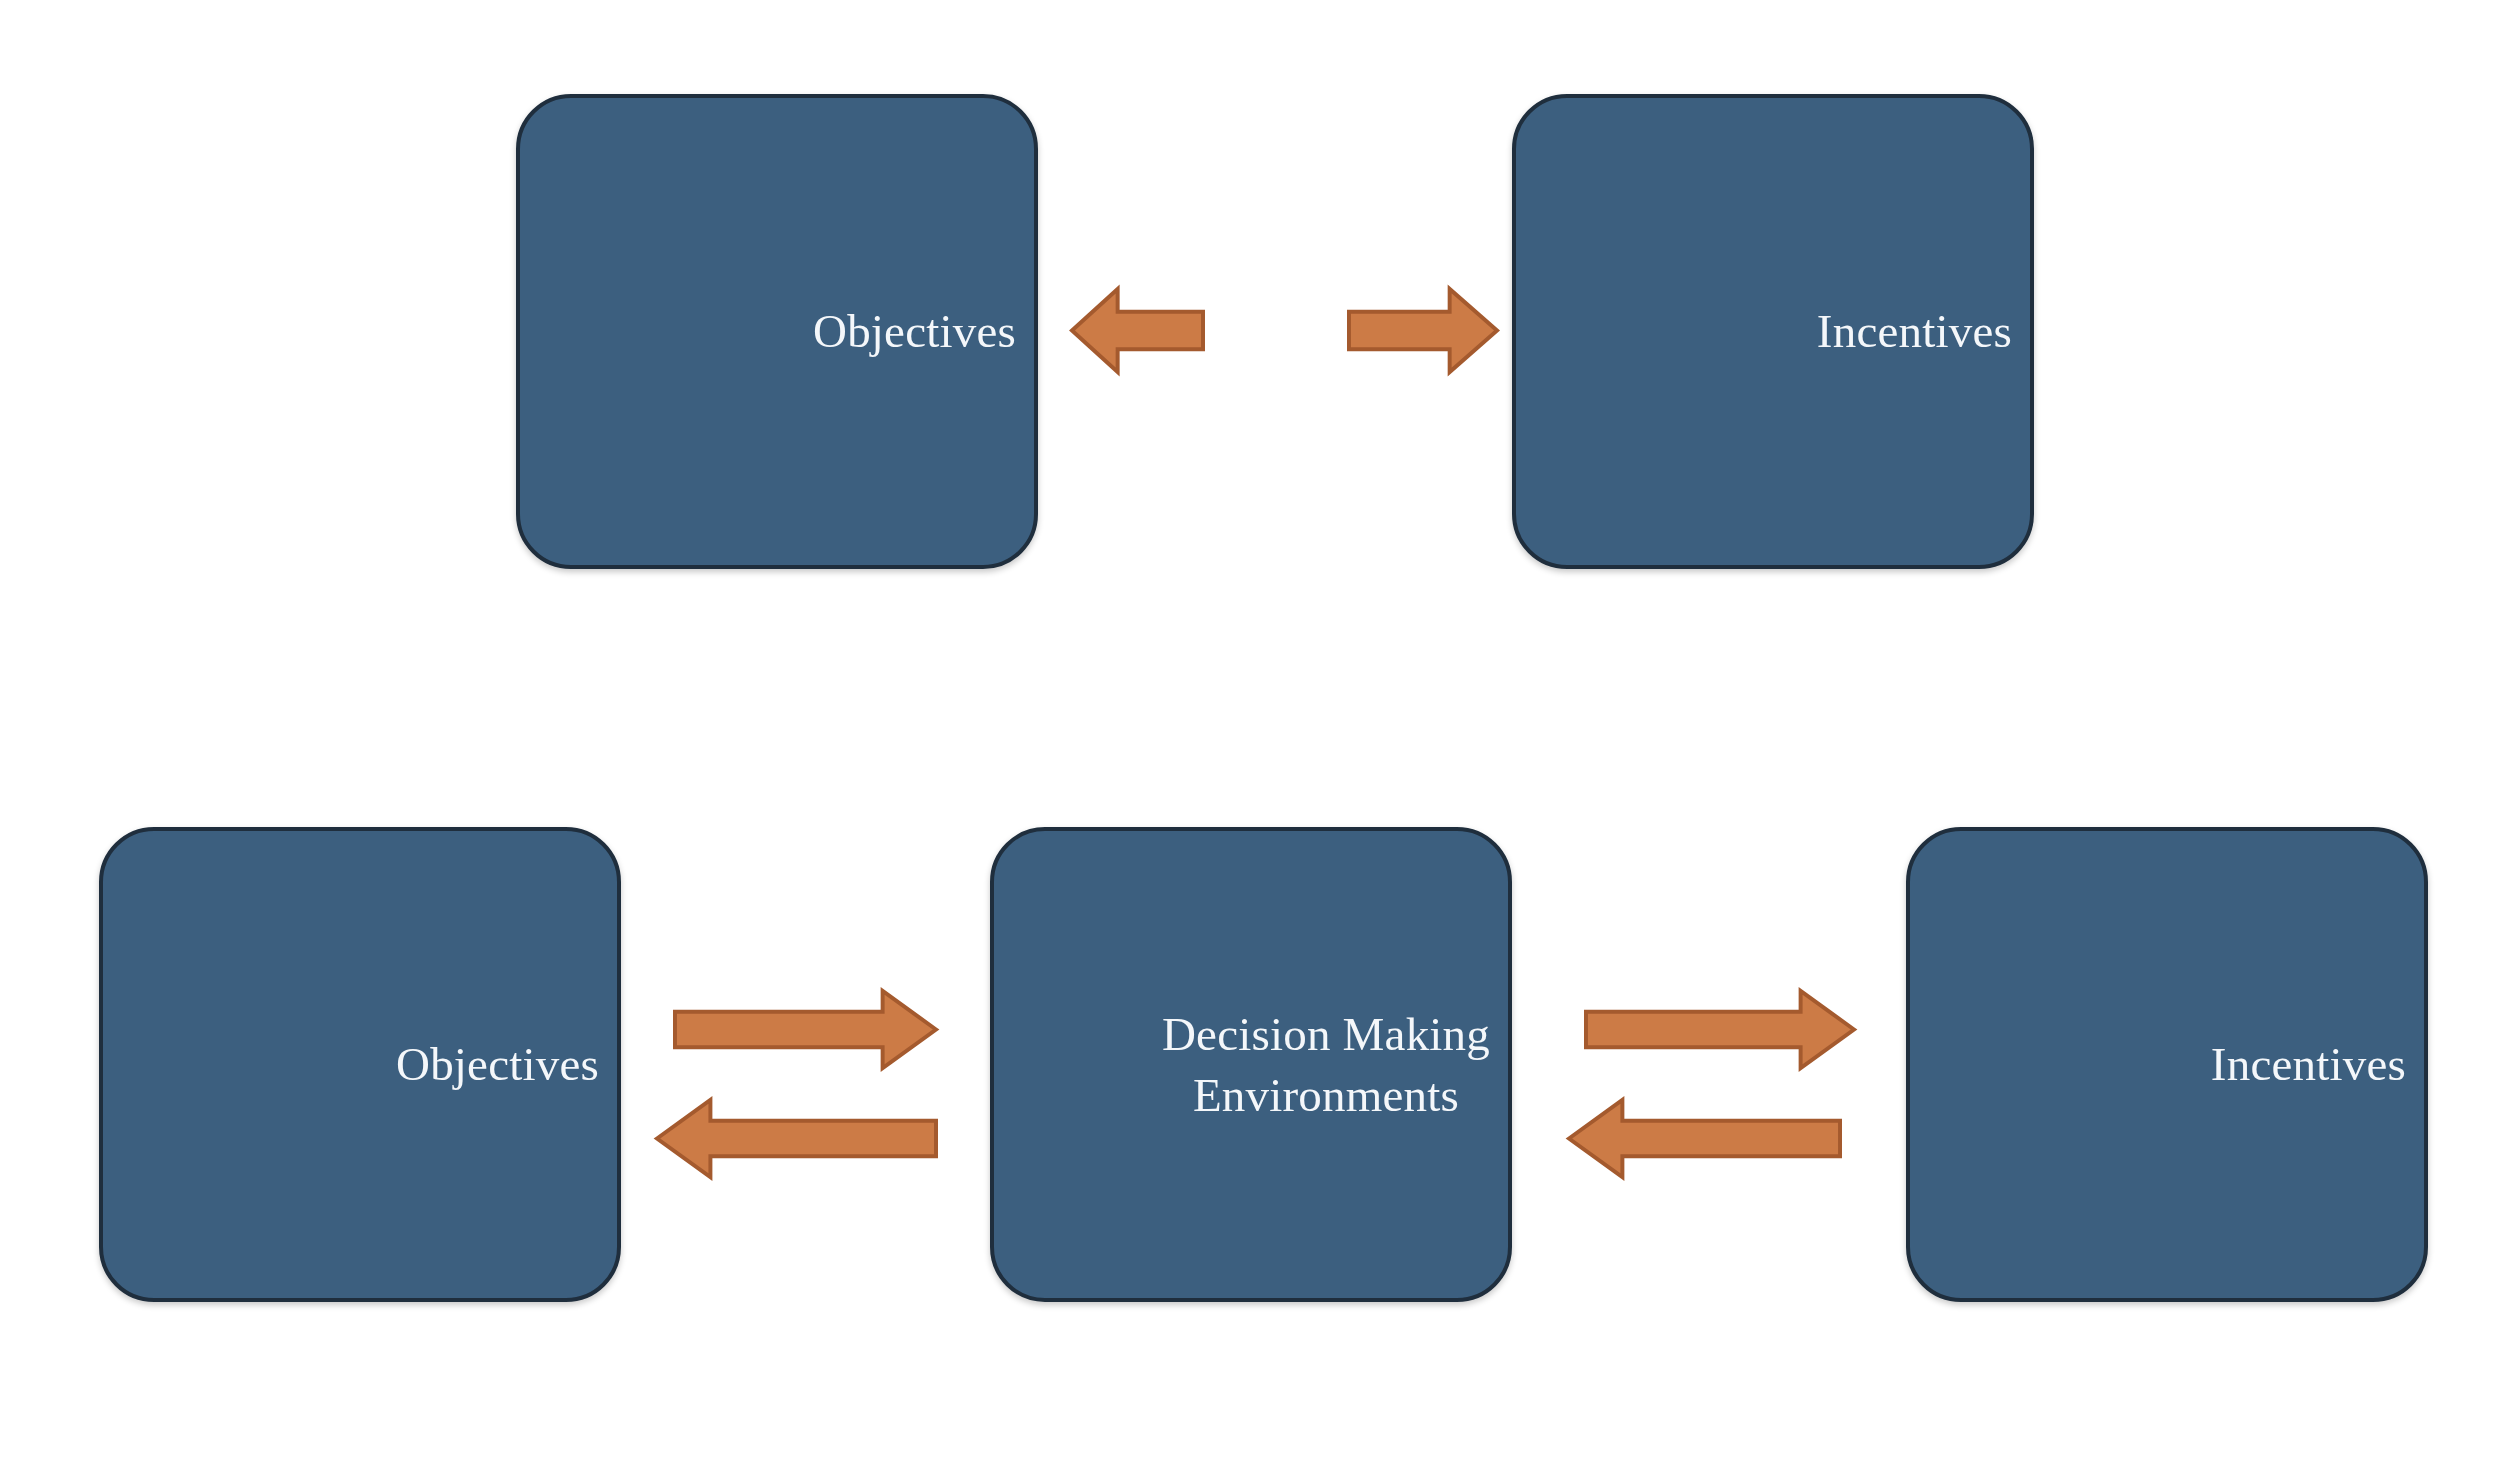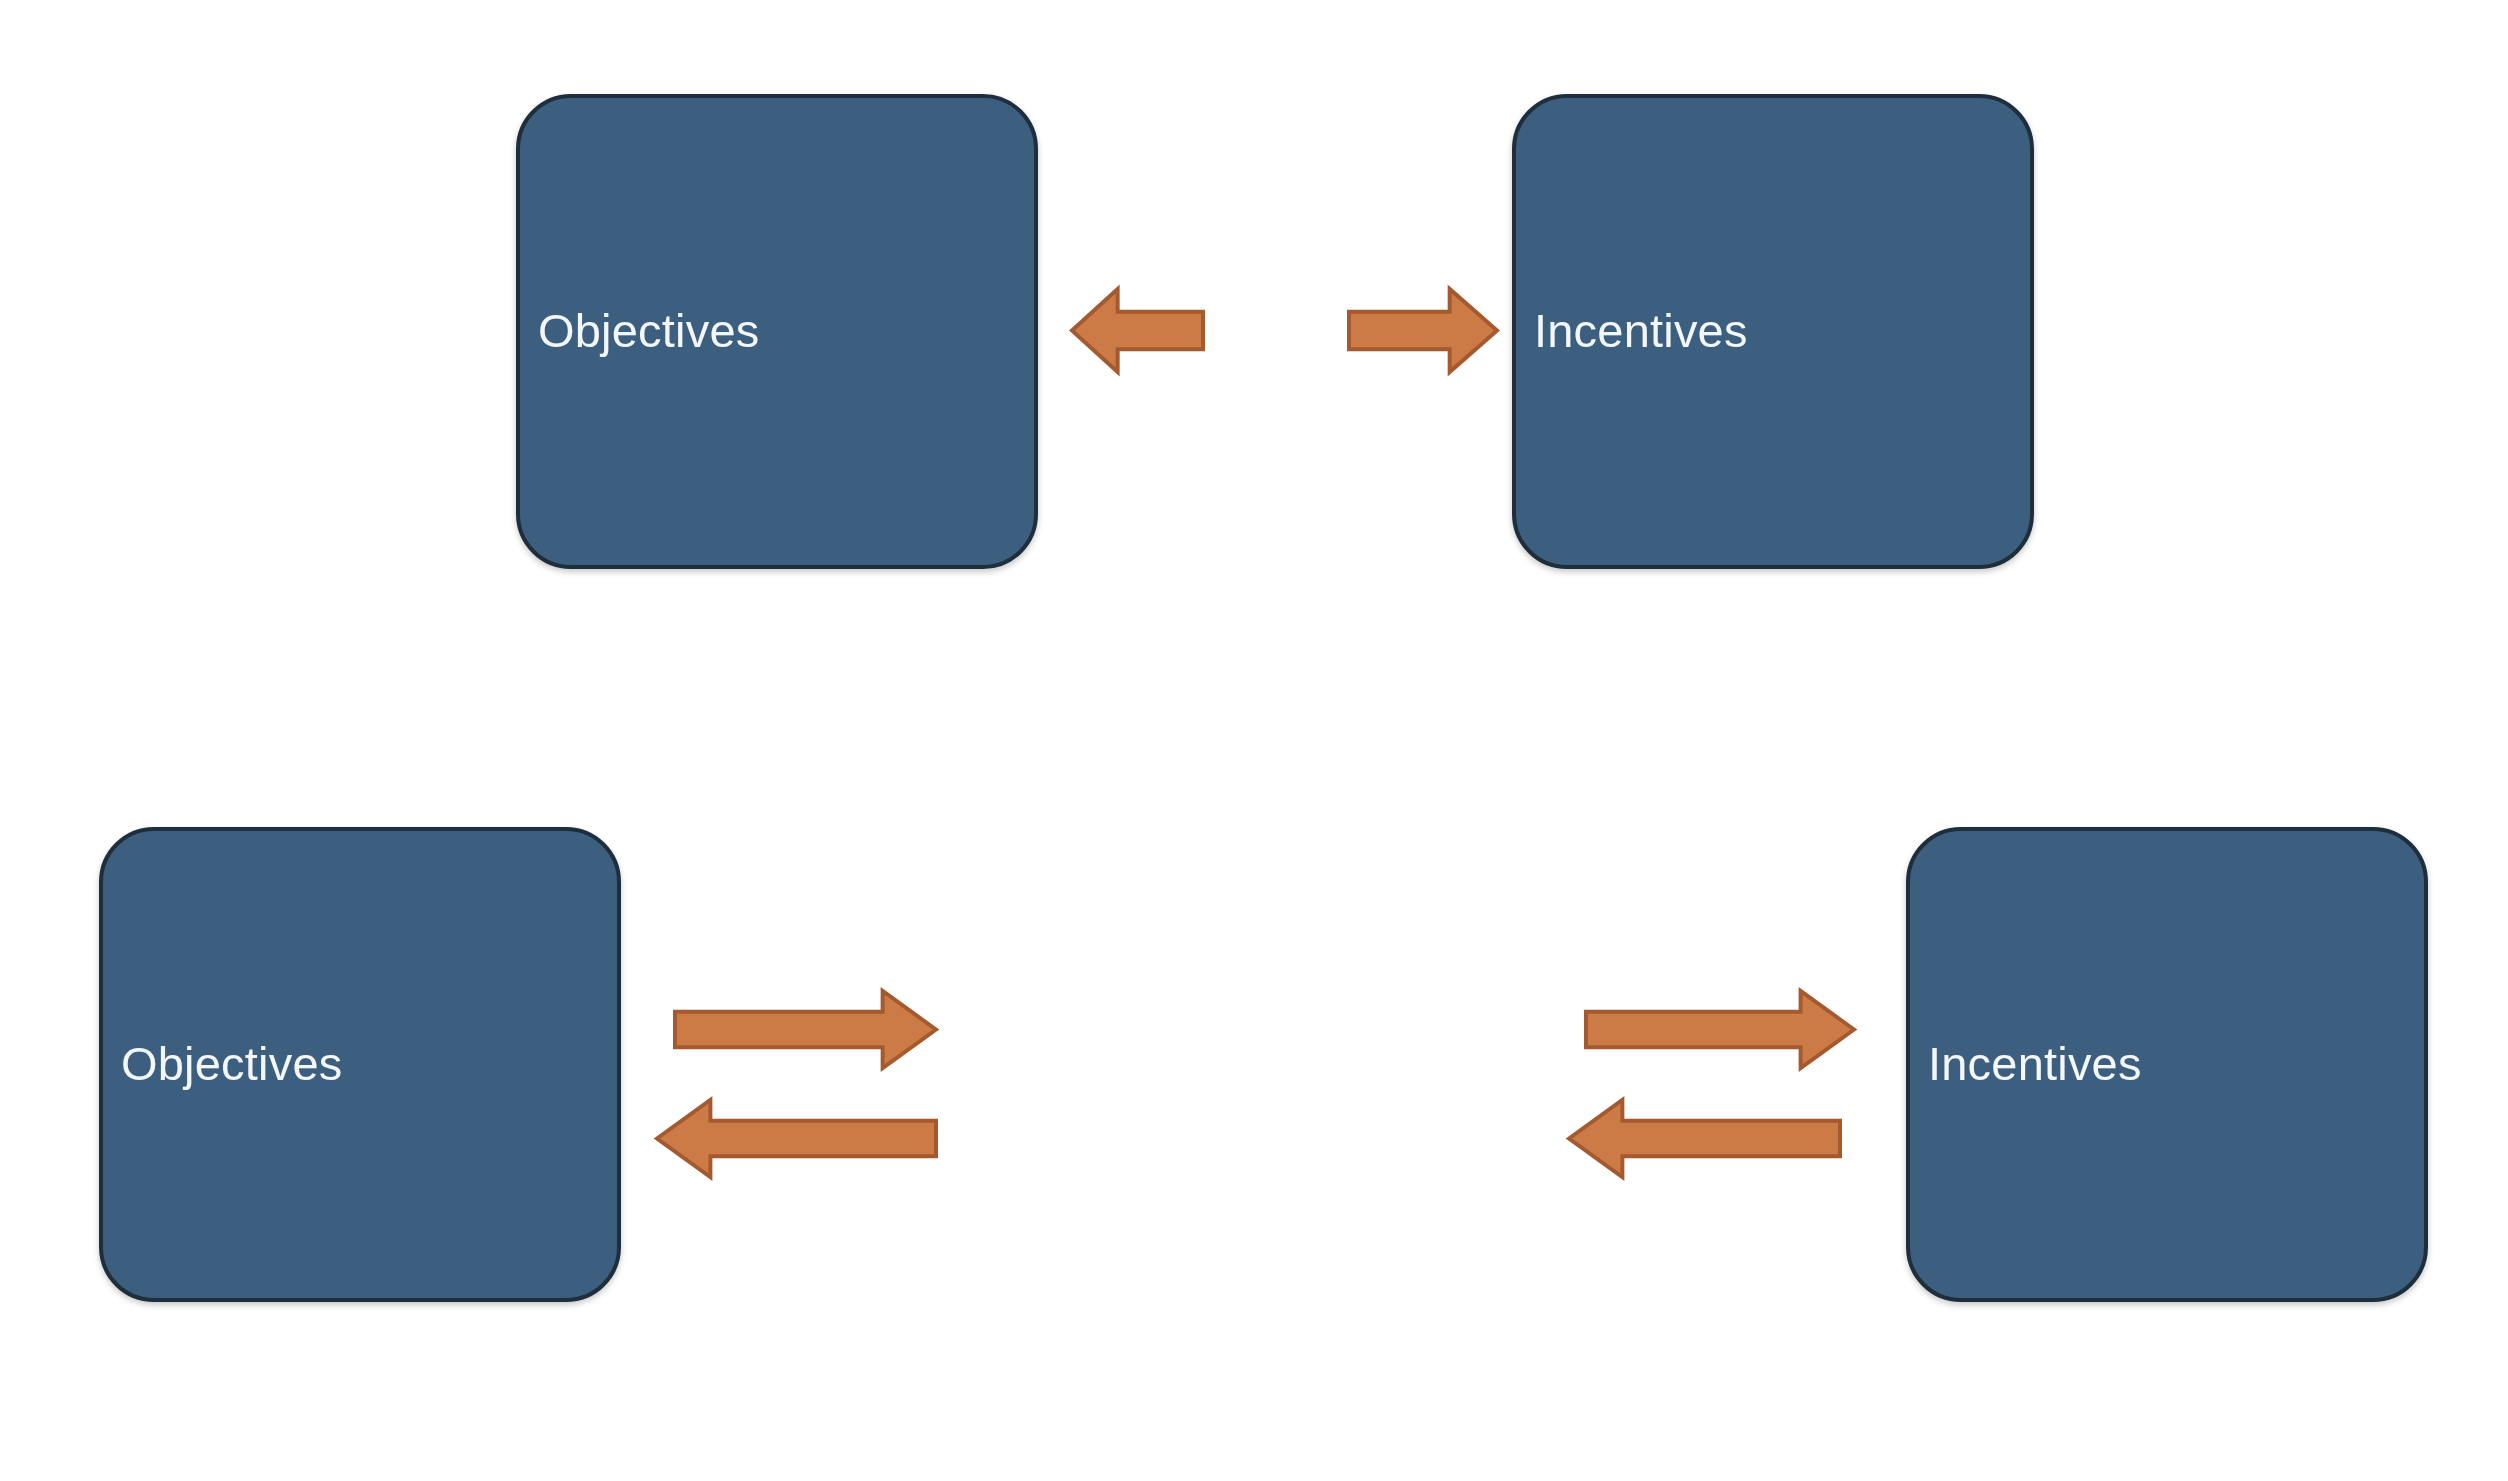--- a/index.html
+++ b/index.html
@@ -18,26 +18,27 @@
     overflow: hidden;
   }
   .node {
     position: absolute;
     box-sizing: border-box;
     background: #3c5f7f;
     border: 4px solid #1f2e3d;
     border-radius: 55px;
     display: flex;
     align-items: center;
-    justify-content: flex-start;
+    justify-content: flex-end;
     text-align: center;
     color: #f4f7fa;
     font-weight: 400;
     letter-spacing: 0.2px;
     box-shadow: 0 3px 6px rgba(0,0,0,0.22);
+    font-family: Liberation Serif, serif;
   }
   .node-label {
     display: block;
     line-height: 1.28;
     padding: 0 18px;
     white-space: pre-line;
   }
 
   
   #node-top-objectives {
@@ -112,20 +113,24 @@
       <polygon points="266,42 212,3 212,24 2,24 2,60 212,60 212,81" fill="#cc7b46" stroke="#a45a2e" stroke-width="4" stroke-linejoin="miter"></polygon>
     </svg>
   </div>
 
   <div class="arrow" id="arrow-bl-left">
     <svg viewBox="0 0 286 84" preserveAspectRatio="none" aria-hidden="true">
       <polygon points="2,42 56,3 56,24 284,24 284,60 56,60 56,81" fill="#cc7b46" stroke="#a45a2e" stroke-width="4" stroke-linejoin="miter"></polygon>
     </svg>
   </div>
 
+  <div class="node" id="node-bot-environments">
+    <span class="node-label">Decision Making
+Environments</span>
+  </div>
 
   <div class="arrow" id="arrow-br-right">
     <svg viewBox="0 0 275 84" preserveAspectRatio="none" aria-hidden="true">
       <polygon points="273,42 219,3 219,24 2,24 2,60 219,60 219,81" fill="#cc7b46" stroke="#a45a2e" stroke-width="4" stroke-linejoin="miter"></polygon>
     </svg>
   </div>
 
   <div class="arrow" id="arrow-br-left">
     <svg viewBox="0 0 278 84" preserveAspectRatio="none" aria-hidden="true">
       <polygon points="2,42 56,3 56,24 276,24 276,60 56,60 56,81" fill="#cc7b46" stroke="#a45a2e" stroke-width="4" stroke-linejoin="miter"></polygon>

